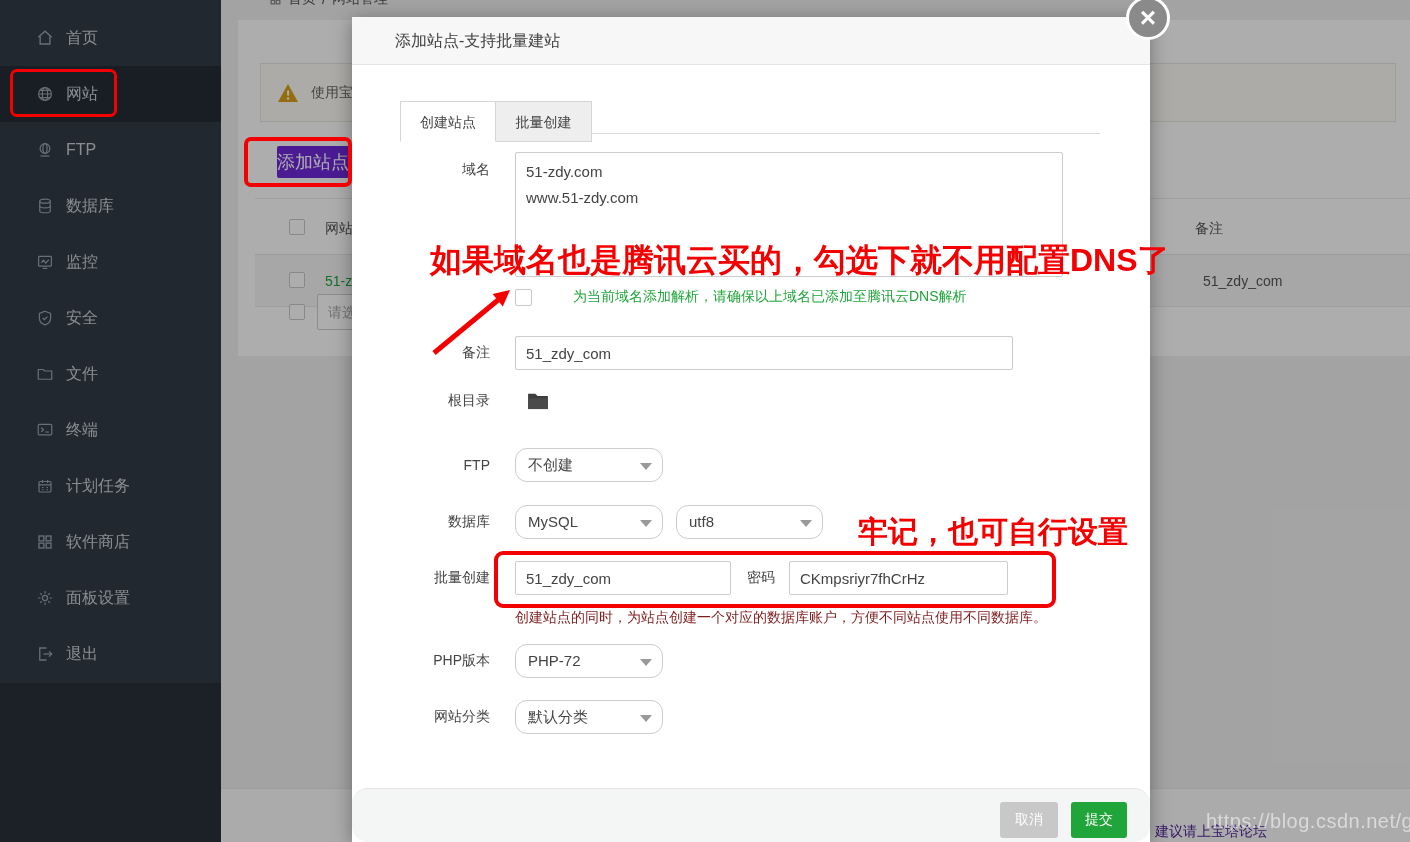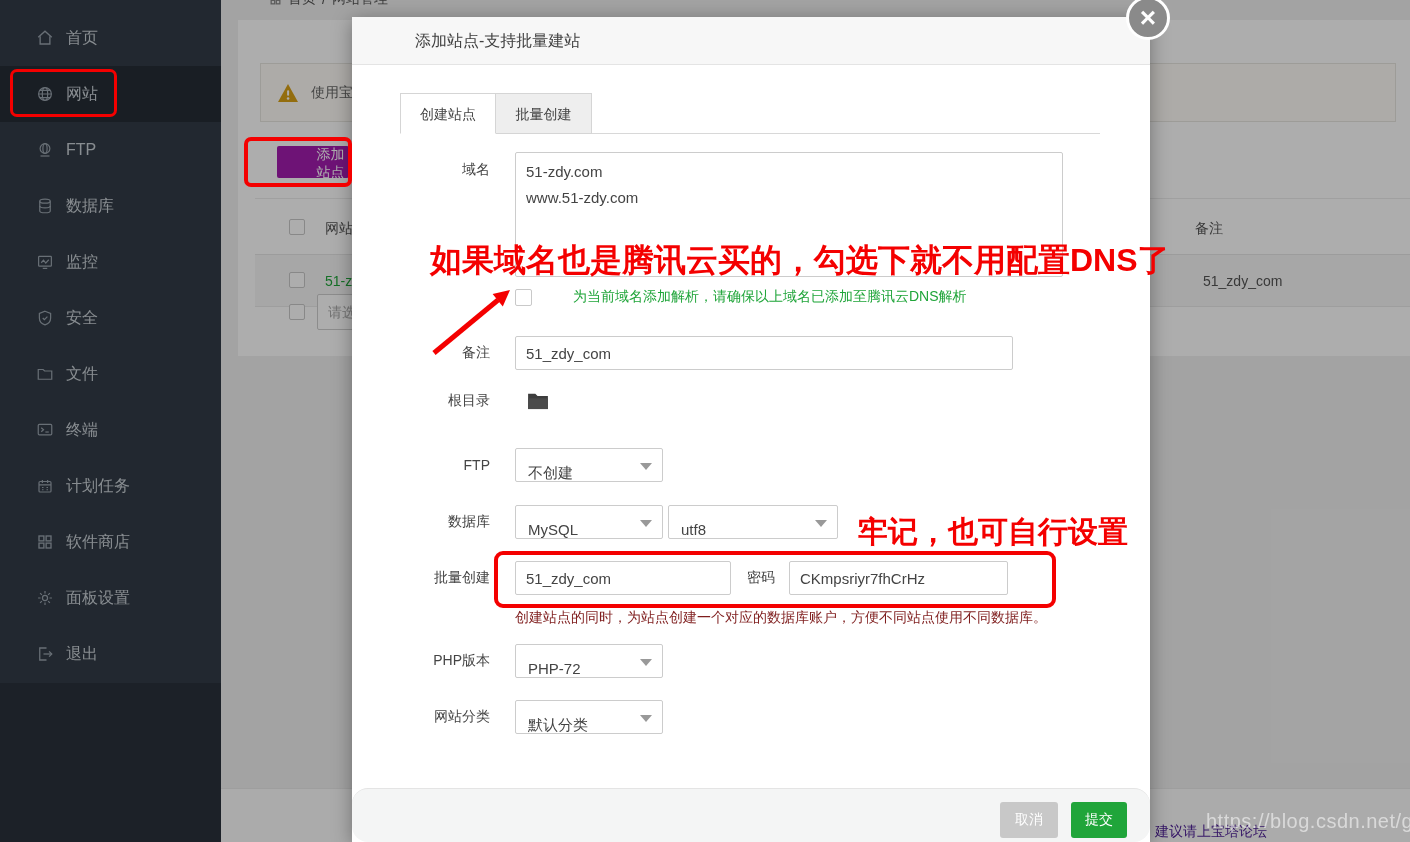--- a/index.html
+++ b/index.html
@@ -15,49 +15,49 @@
   .side-item.active { background:#262d36; }
   .side-item svg { display:block; width:18px; height:18px; }
 
   
   .main { position:absolute; left:221px; top:0; right:0; bottom:0; background:#f1f1f1; z-index:1; }
   .breadcrumb { position:absolute; left:48px; top:-10px; font-size:14px; color:#555; display:flex; align-items:center; gap:6px; }
   .card { position:absolute; left:17px; top:20px; right:0; height:336px; background:#ffffff; }
   .alert-box { position:absolute; left:22px; top:43px; right:14px; height:59px; background:#fffdf8; border:1px solid #e8e6e1; display:flex; align-items:center; }
   .alert-box .warn { width:22px; height:20px; margin-left:16px; margin-right:12px; }
   .alert-text { font-size:14px; color:#666; }
-  .btn-addsite { position:absolute; left:39px; top:126px; width:72px; height:32px; background:#a21caf; color:#fff; font-size:14px; border:none; border-radius:2px; cursor:pointer;padding-left:35px; }
+  .btn-addsite { position:absolute; left:39px; top:126px; width:72px; height:32px; background:#6d28d9; color:#fff; font-size:18px; border:none; border-radius:2px; cursor:pointer; }
   .bg-thead { position:absolute; left:17px; top:178px; right:0; height:57px; background:#fff; border-top:1px solid #ececec; border-bottom:1px solid #e6e6e6; }
   .bg-trow  { position:absolute; left:17px; top:235px; right:0; height:52px; background:#f7f7f7; border-bottom:1px solid #e9e9e9; }
   .bg-check { position:absolute; width:16px; height:16px; background:#fff; border:1px solid #c9c9c9; border-radius:2px; }
   .bg-celltext { position:absolute; font-size:14px; color:#555; }
   .bg-link { position:absolute; font-size:14px; color:#20a53a; }
   .bg-filter { position:absolute; left:79px; top:274px; width:130px; height:36px; background:#fff; border:1px solid #cfcfcf; border-radius:2px; font-size:14px; color:#aaa; line-height:34px; padding-left:10px; }
   .bg-footerband { position:absolute; left:0; right:0; top:788px; height:54px; background:#fdfdfd; border-top:1px solid #e9e9e9; }
   .bg-footer-tip { position:absolute; left:934px; top:34px; font-size:14px; color:#4c1d95; }
 
   
   .overlay { position:absolute; inset:0; background:rgba(0,0,0,0.32); z-index:10; }
 
   
   .modal { position:absolute; left:352px; top:17px; width:798px; height:825px; background:#fff; z-index:20; box-shadow:0 3px 18px rgba(0,0,0,0.35); }
   .modal-header { position:absolute; left:0; top:0; width:100%; height:48px; background:#f7f7f7; border-bottom:1px solid #e4e4e4; }
-  .modal-title { position:absolute; left:43px; top:0; line-height:48px; font-size:16px; color:#404040;margin-left:20px; }
+  .modal-title { position:absolute; left:43px; top:0; line-height:48px; font-size:16px; color:#404040; }
   .modal-close { position:absolute; left:774px; top:-21px; width:44px; height:44px; border-radius:50%; background:#8a8a8a; border:3px solid #fff; color:#fff; text-align:center; line-height:37px; font-size:28px; font-weight:bold; cursor:pointer; z-index:25; }
-  .tabs { position:absolute; left:48px; top:76px; height:41px; display:flex; z-index:2; }
+  .tabs { position:absolute; left:48px; top:84px; height:41px; display:flex; z-index:2; }
   .tab { width:96px; height:41px; text-align:center; line-height:40px; font-size:14px; color:#444; cursor:pointer; }
   .tab.active { background:#fff; border:1px solid #d5d5d5; border-bottom:1px solid #fff; }
   .tab.inactive { background:#eeeeee; border:1px solid #d5d5d5; border-left:none; }
   .tab-underline { position:absolute; left:48px; top:116px; width:700px; border-bottom:1px solid #d8d8d8; z-index:1; }
 
   .frow { position:absolute; left:0; display:flex; align-items:center; }
   .flabel { width:138px; text-align:right; font-size:14px; color:#444; flex:0 0 138px; margin-right:25px; }
   .tinput { height:34px; border:1px solid #ccc; border-radius:2px; font-size:15px; color:#444; padding:0 10px; font-family:"Liberation Sans","DejaVu Sans",sans-serif; background:#fff; }
   textarea.tinput { height:125px; padding:6px 10px; line-height:26px; resize:none; }
-  .select { position:relative; height:34px; border:1px solid #ccc; border-radius:2px; background:#fff; font-size:15px; color:#444; line-height:32px; padding:8px 26px 0 12px; cursor:pointer; }
+  .select { position:relative; height:34px; border:1px solid #ccc; border-radius:12px; background:#fff; font-size:15px; color:#444; line-height:32px; padding:0 26px 0 12px; cursor:pointer; }
   .select .caret { position:absolute; right:10px; top:14px; width:0; height:0; border-left:6px solid transparent; border-right:6px solid transparent; border-top:7px solid #999; }
   .dns-row { position:absolute; left:163px; top:271px; display:flex; align-items:center;gap:33px; }
   .dns-check { width:17px; height:17px; border:1px solid #c9c9c9; border-radius:2px; background:#fff; cursor:pointer; flex:0 0 17px; }
   .dns-text { margin-left:8px; font-size:14px; color:#20a53a; }
   .db-help { position:absolute; left:163px; top:592px; font-size:14px; color:#7f1d1d; }
   .folder-btn { margin-left:12px; cursor:pointer; width:22px; height:18px; }
   .modal-footer { position:absolute; left:0; top:771px; width:100%; height:54px; background:#f4f5f5; border-top:1px solid #e4e4e4;border-radius:16px; }
   .btn-cancel { position:absolute; left:648px; top:13px; width:58px; height:36px; background:#c8c8c8; color:#fff; border:none; border-radius:3px; font-size:14px; cursor:pointer; }
   .btn-submit { position:absolute; left:719px; top:13px; width:56px; height:36px; background:#20a53a; color:#fff; border:none; border-radius:3px; font-size:14px; cursor:pointer; }
 
@@ -302,21 +302,21 @@
         <span class="caret"></span>
       </div>
     </div>
 
     <div class="frow" style="top:488px">
       <span class="flabel">数据库</span>
       <div class="select" style="width:148px">
         <span>MySQL</span>
         <span class="caret"></span>
       </div>
-      <div class="select" style="width:170px; margin-left:5px">
+      <div class="select" style="width:147px; margin-left:13px">
         <span>utf8</span>
         <span class="caret"></span>
       </div>
     </div>
 
     <div class="frow" style="top:544px">
       <span class="flabel">批量创建</span>
       <input class="tinput" style="width: 216px;" value="51_zdy_com">
       <span style="font-size:14px;color:#444;margin:0 14px 0 16px">密码</span>
       <input class="tinput" style="width: 219px;" value="CKmpsriyr7fhCrHz">

